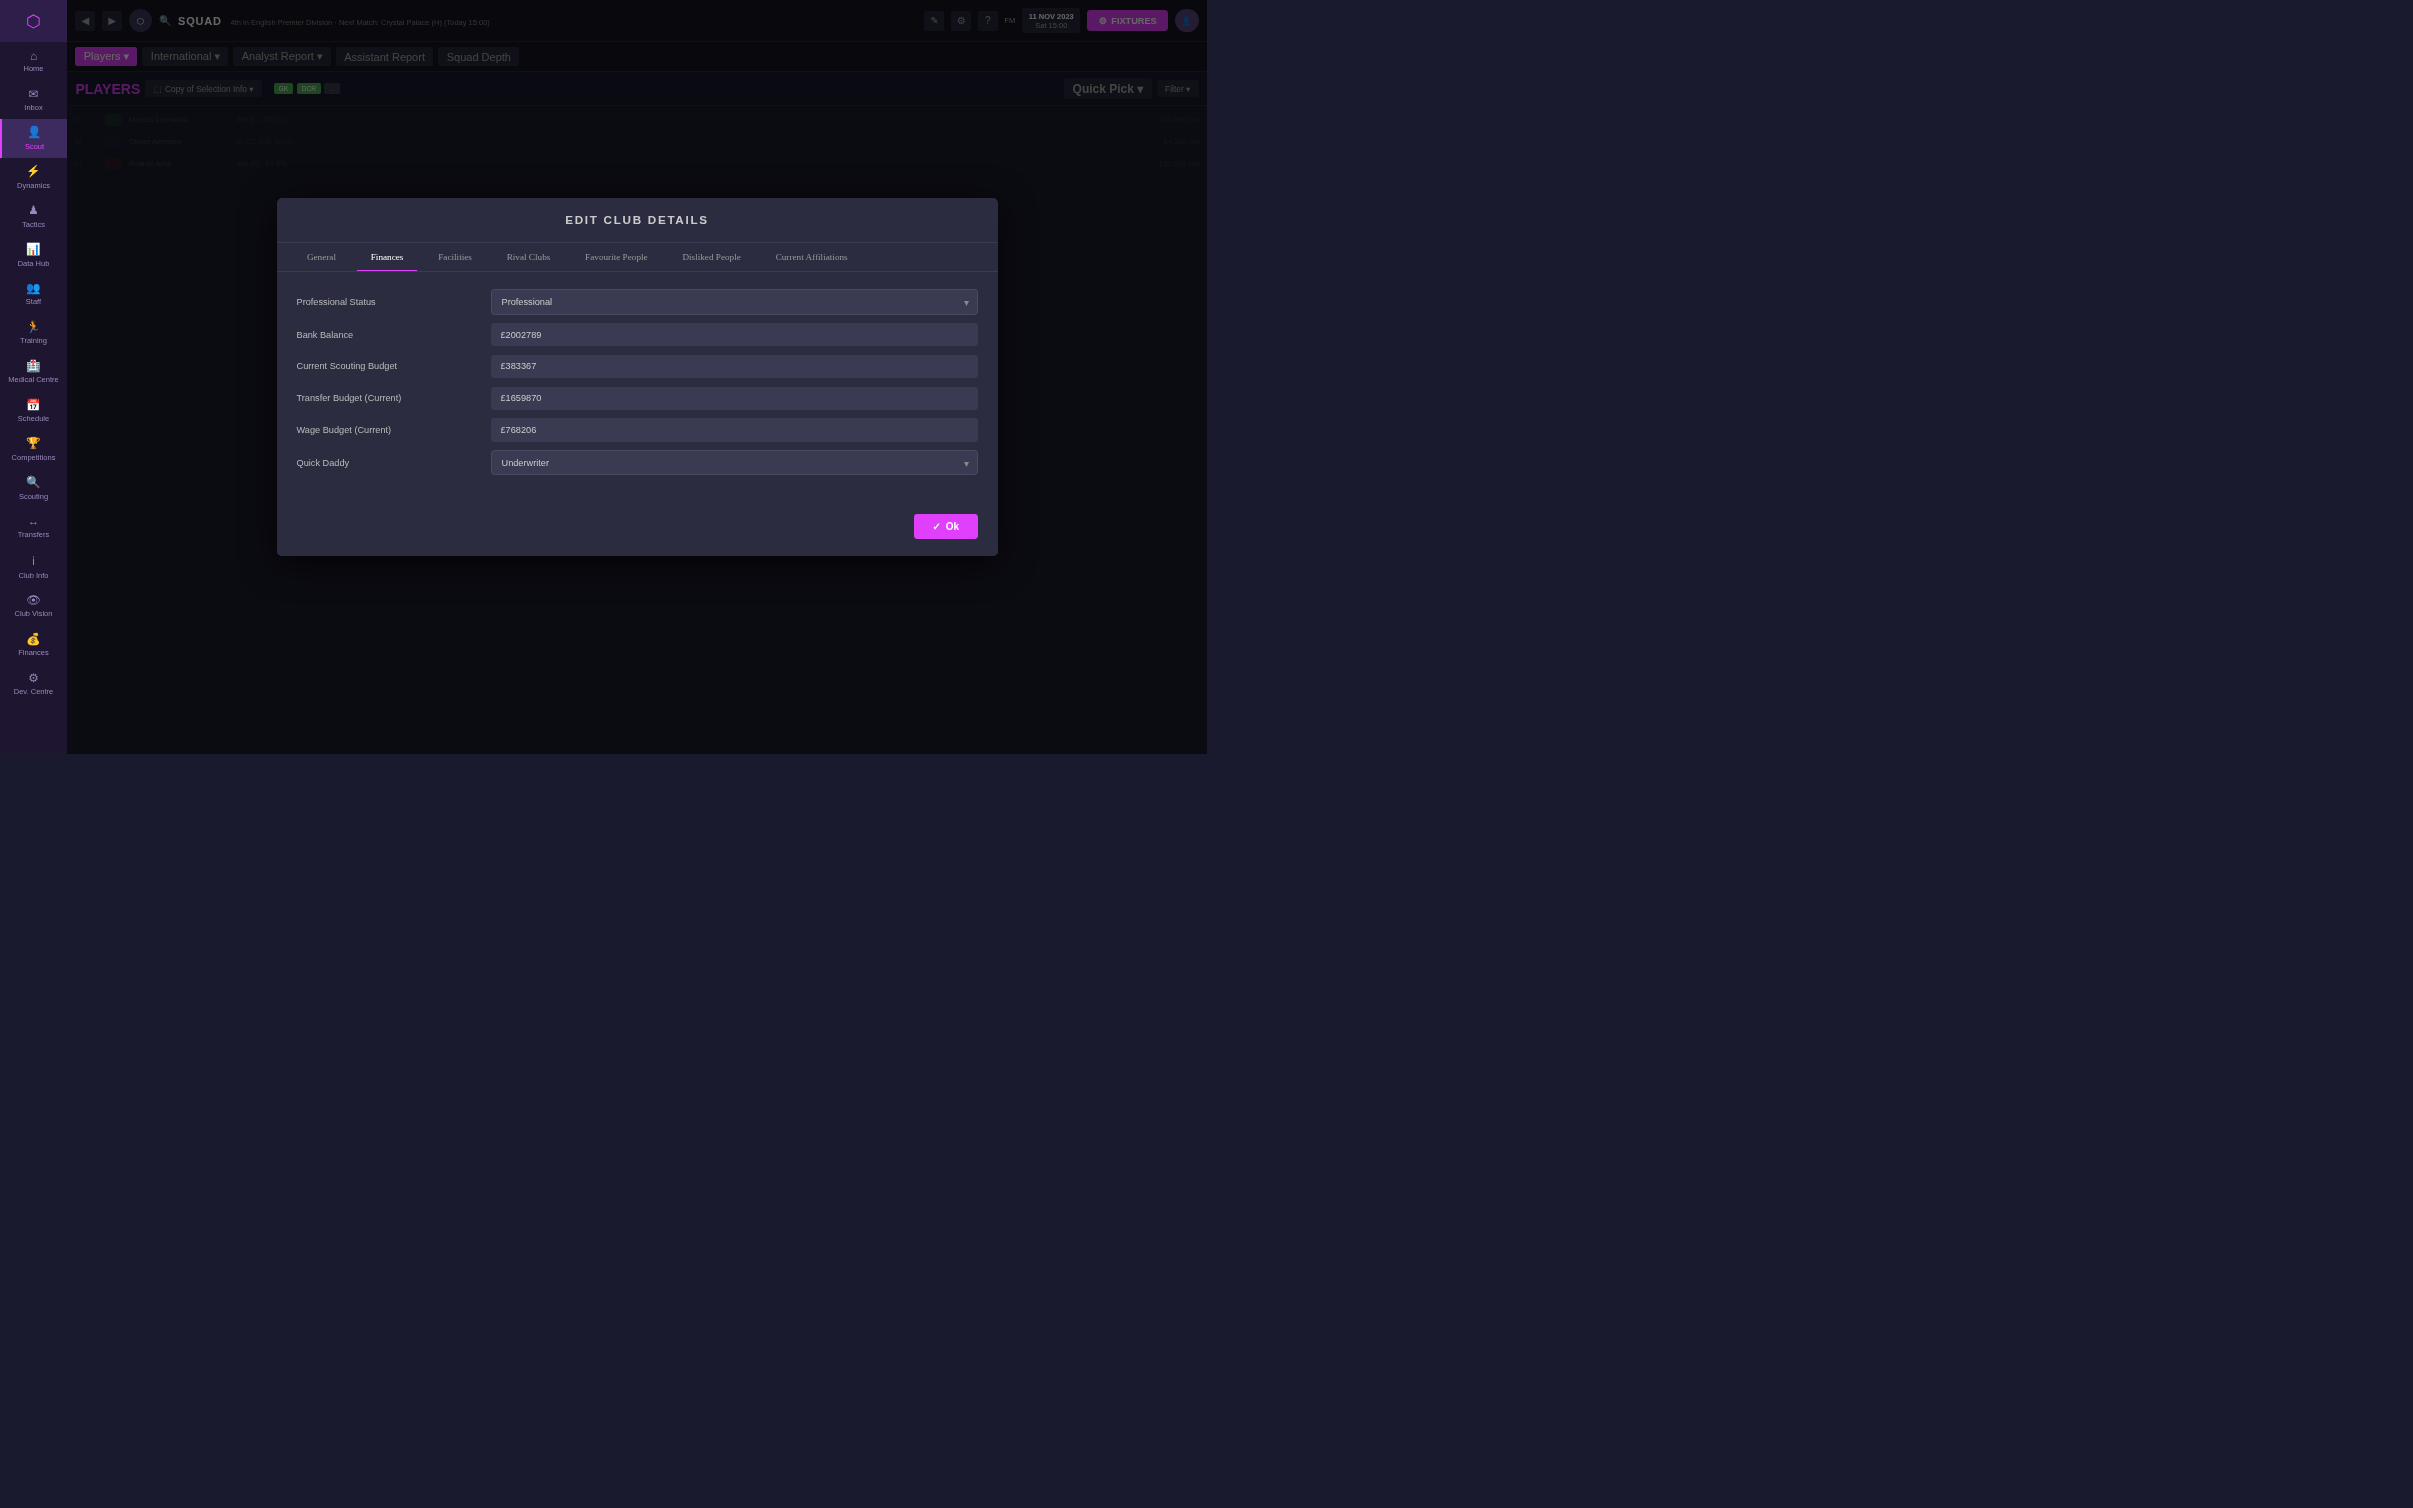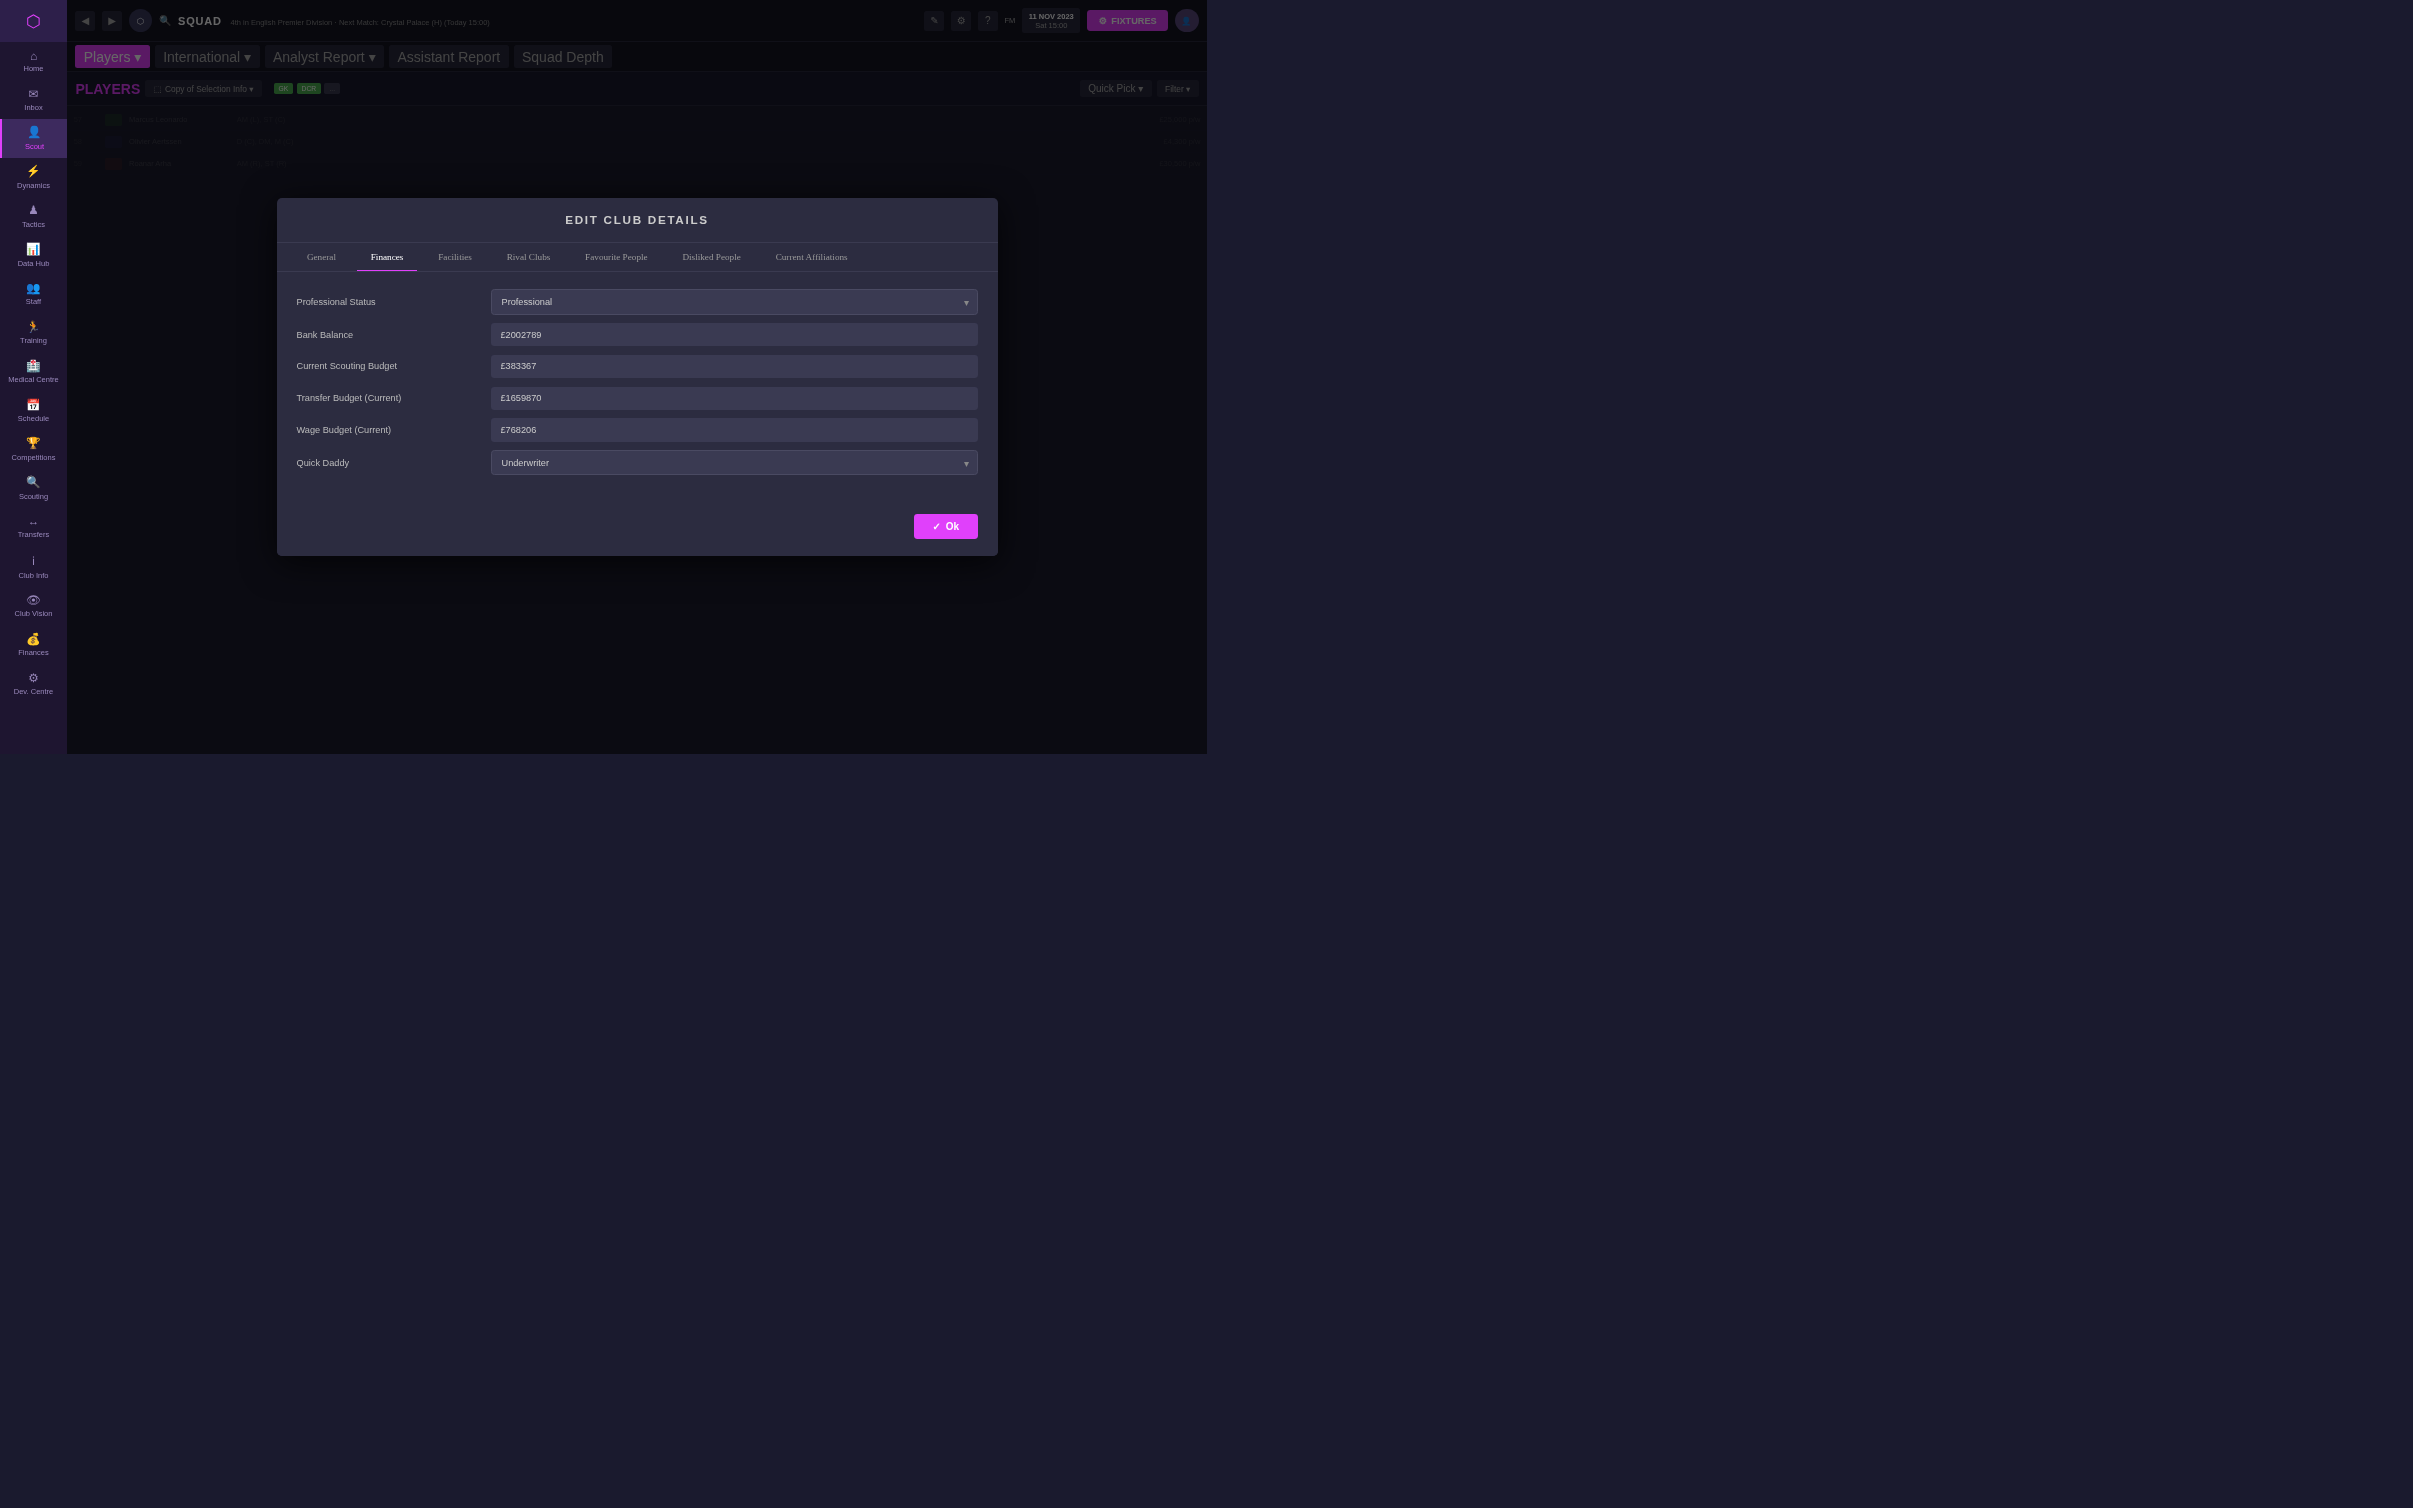--- a/index.html
+++ b/index.html
@@ -135,21 +135,21 @@
       padding: 0 8.4px;
       gap: 5px;
       border-bottom: 0.8px solid #2a2a3e;
     }
     .subnav-btn {
       background: #e040fb;
       color: #fff;
       border: none;
       padding: 3.4px 8.4px;
       border-radius: 2.5px;
-      font-size: 14px;
+      font-size: 11px;
       cursor: pointer;
     }
     .subnav-btn.secondary {
       background: #2a2a3e;
       color: #aaa;
     }
     .subnav-btn.dropdown {
       display: flex; align-items: center; gap: 3.4px;
     }
 
@@ -179,22 +179,23 @@
       cursor: pointer;
       display: flex; align-items: center; gap: 3.4px;
     }
     .quick-pick-btn {
       margin-left: auto;
       background: #2a2a3e;
       color: #aaa;
       border: none;
       padding: 3.4px 8.4px;
       border-radius: 2.5px;
-      font-size: 10px;
-      cursor: pointer;
+      font-size: 12px;
+      cursor: pointer;
+      font-weight: bold;
     }
     .filter-btn {
       background: #2a2a3e;
       color: #aaa;
       border: none;
       padding: 3.4px 8.4px;
       border-radius: 2.5px;
       font-size: 8.4px;
       cursor: pointer;
     }

